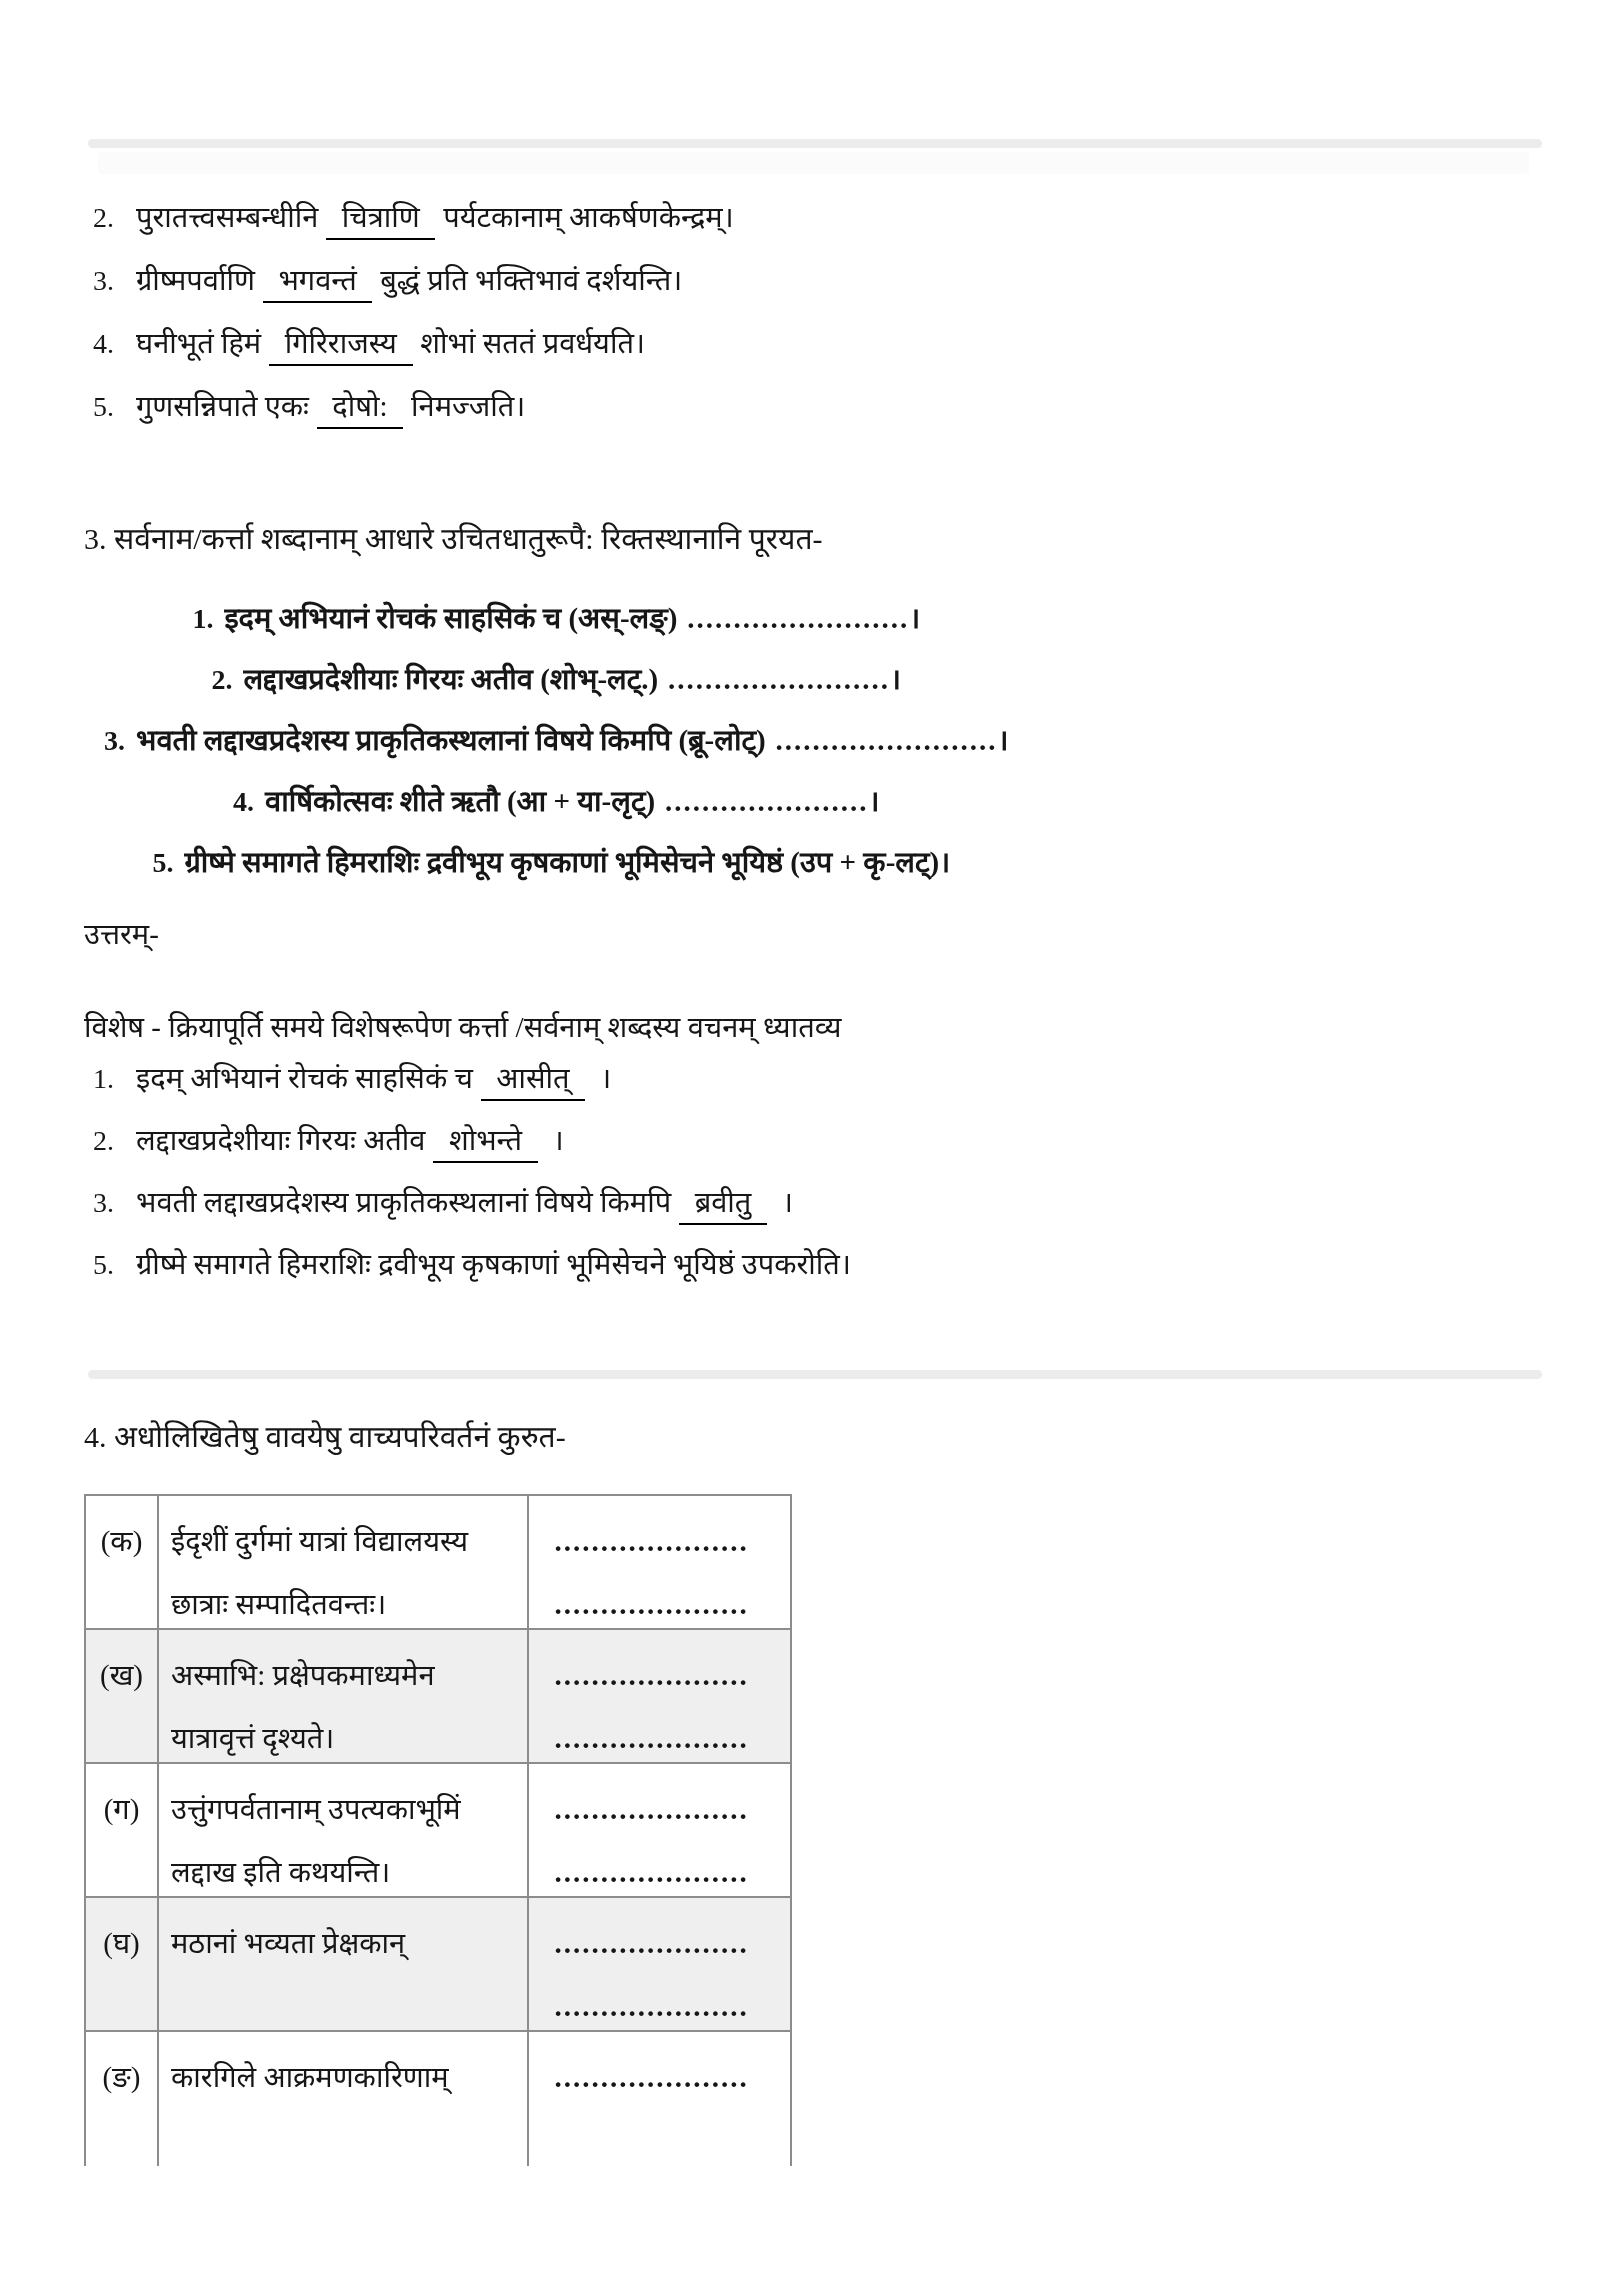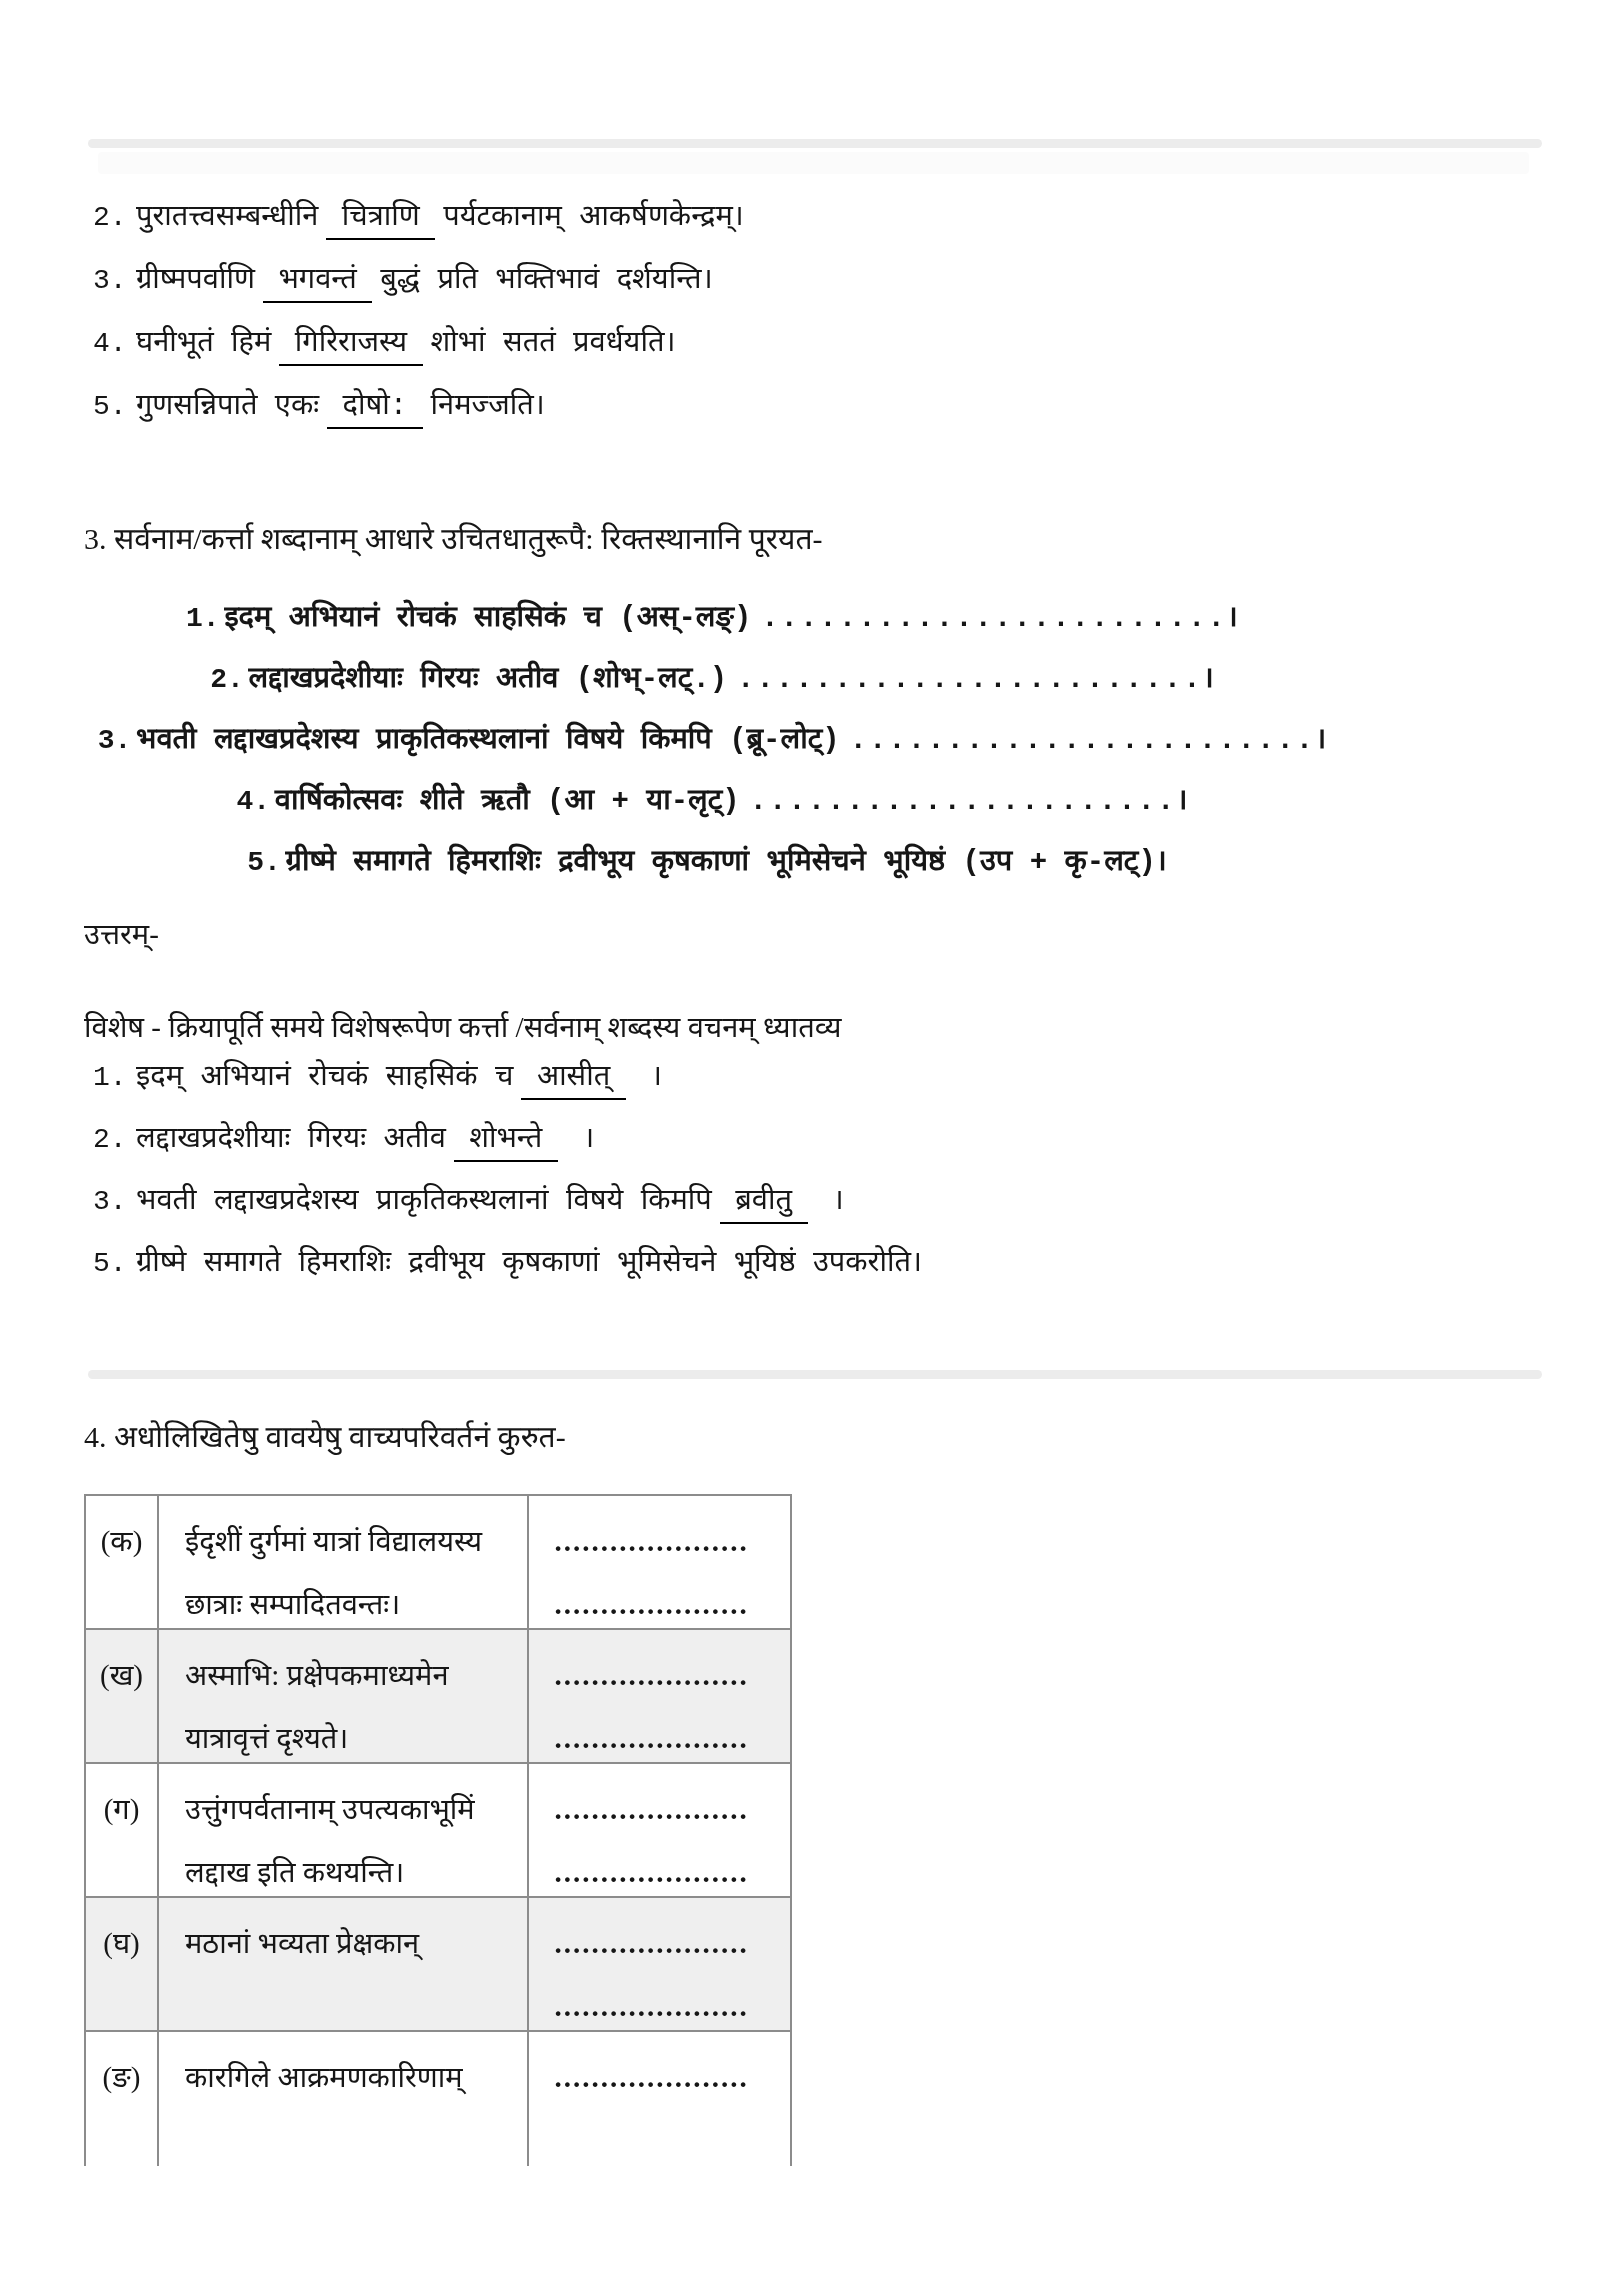--- a/index.html
+++ b/index.html
@@ -13,21 +13,21 @@
   }
   .sep-bar{
     position:absolute;left:88px;width:1454px;height:8.8px;
     background:#ececec;border-radius:4.9px;
   }
   .sep-glow{
     position:absolute;left:98px;width:1431px;height:21.6px;
     background:#fbfbfb;border-radius:3.9px;
   }
   .vlist{position:absolute;left:93px;}
-  .vitem{height:63px;line-height:63px;font-size:29px;white-space:nowrap;font-family:Liberation Mono, monospace;}
+  .vitem{height:63px;line-height:63px;font-size:29px;white-space:nowrap;}
   .vitem .num{display:inline-block;width:43px;font-size:28px;}
   .blank{
     display:inline-block;line-height:39px;
     padding:0 15.7px 1px 15.7px;margin:0 7.8px;
     border-bottom:2.9px solid #000;
   }
   .boldtxt{font-weight:bold;text-align:center;}
   .heading{
     position:absolute;left:84px;
     font-size:30px;font-weight:normal;white-space:nowrap;
@@ -43,21 +43,21 @@
     width:708px;box-sizing:border-box;
   }
   .trow{
     display:flex;height:134px;box-sizing:border-box;
     border-bottom:2.9px solid #8c8c8c;background:#ffffff;
   }
   .trow.shaded{background:#efefef;}
   .trow.last{height:167px;border-bottom:none;}
   .td{box-sizing:border-box;padding-top:13.7px;font-size:29px;line-height:63px;}
   .td-label{width:73px;flex:0 0 73px;text-align:center;border-right:2.9px solid #8c8c8c;}
-  .td-text{width:370px;flex:0 0 370px;padding-left:26px;border-right:2.9px solid #8c8c8c;white-space:nowrap;overflow:hidden;}
+  .td-text{width:370px;flex:0 0 370px;padding-left:12px;border-right:2.9px solid #8c8c8c;white-space:nowrap;overflow:hidden;}
   .td-dots{flex:1;padding-left:25.5px;white-space:nowrap;overflow:hidden;}
   .td-dots .tline{font-weight:bold;letter-spacing:2px;}
 </style>
 </head>
 <body>
 
 <div class="page">
 
   <div class="sep-bar" style="top:139px;"></div>
   <div class="sep-glow" style="top:152px;"></div>

